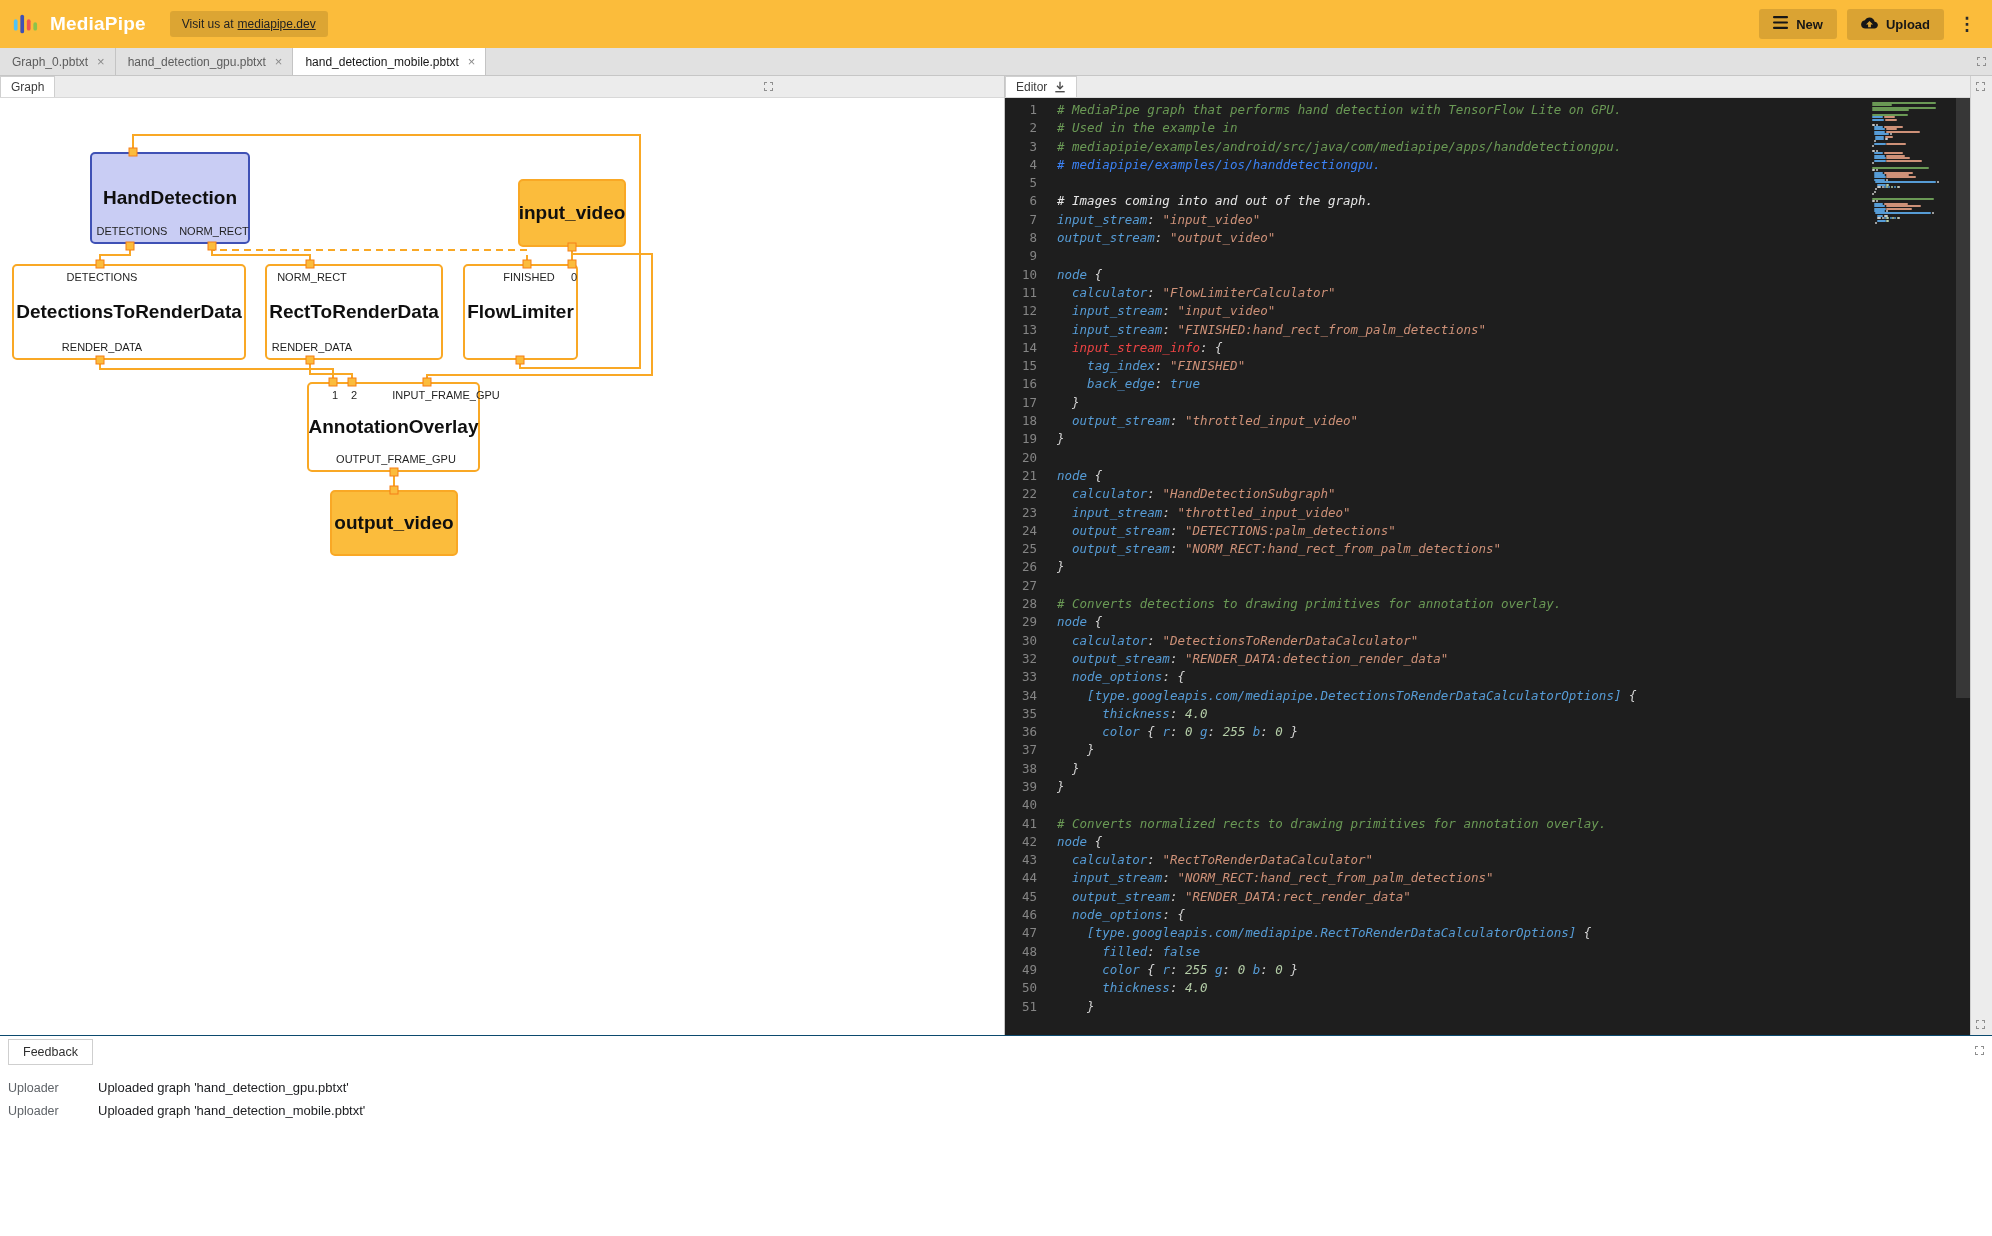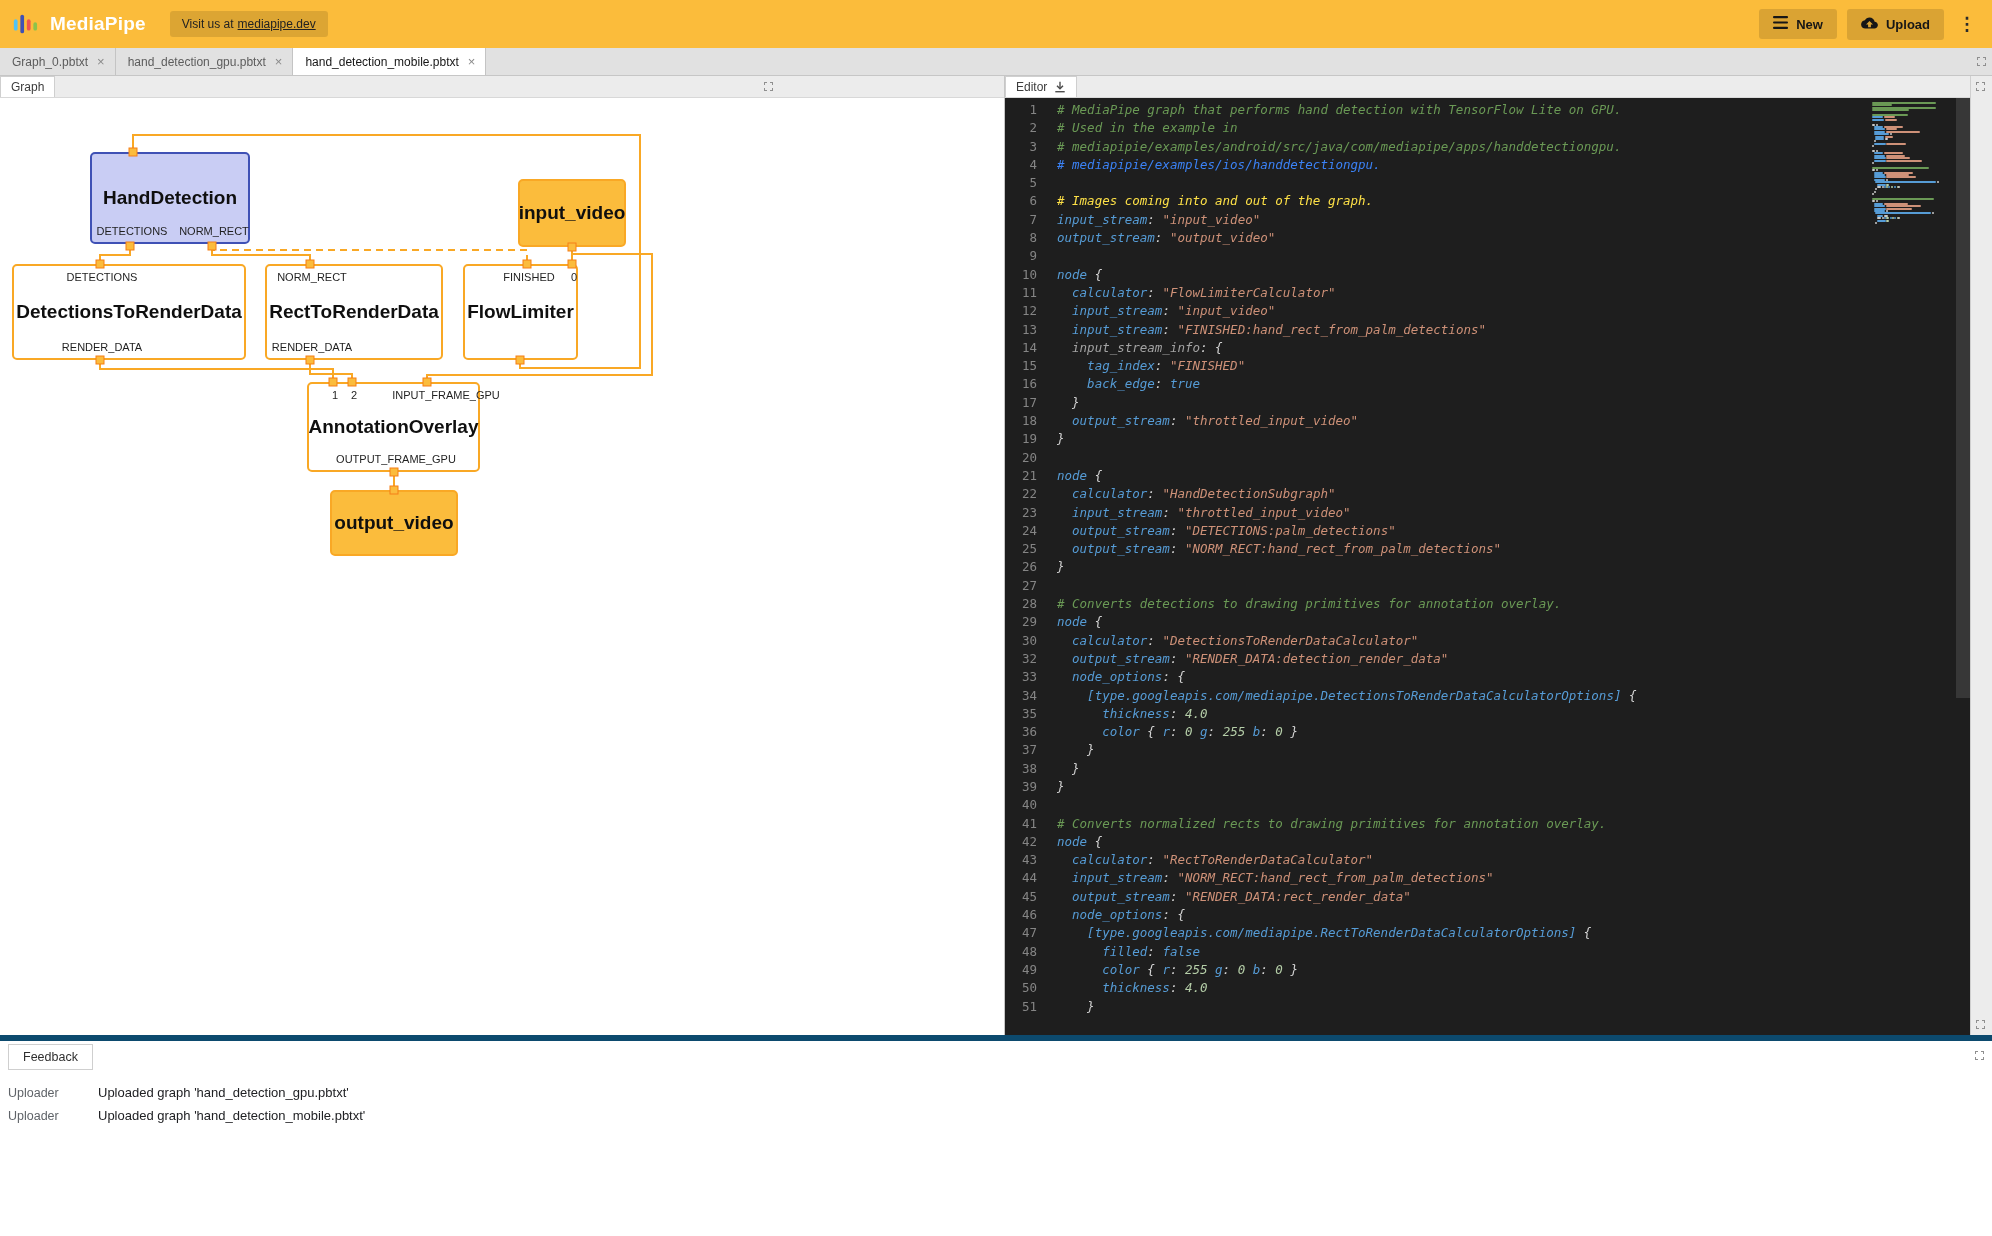--- a/index.html
+++ b/index.html
@@ -58,21 +58,21 @@
 .mm-mark{position:absolute;height:2px;border-radius:1px;}
 .vscroll{position:absolute;top:0;right:0;width:14px;height:100%;cursor:pointer;}
 .vthumb{width:100%;height:600px;background:rgba(121,121,121,.28);}
 .dl-icon{display:flex;align-items:center;}
 
 
 .right-strip{width:22px;background:#ECECEC;border-left:1px solid #CFCFCF;position:relative;}
 .right-strip .mini-expand{left:5px;}
 
 
-.feedback{height:167px;border-top:6px solid #0c4a6e;background:#fff;}
+.feedback{height:167px;border-top:1px solid #0c4a6e;background:#fff;}
 .feedback-tabs{height:32px;position:relative;display:flex;align-items:center;}
 .panel-tab.boxed{border:1px solid #CFCFCF;height:26px;margin-left:8px;font-size:12.5px;color:#2f2f2f;padding:0 14px;}
 #feedback-entries{margin-top:8px;}
 .entry{display:flex;align-items:center;padding:4px 0 4px 8px;font-size:13px;}
 .entry-source{color:#5f6368;width:62px;flex:none;font-size:12.5px;}
 .entry-text{color:#202124;margin-left:28px;}
 </style>
 </head>
 <body>
 
@@ -233,29 +233,29 @@
           </span>
         </div>
       </div>
       <div class="editor-body">
         <div id="code-lines">
             <div class="code-row"><span class="ln">1</span><span class="lc"><span style="color:#6A9955"># MediaPipe graph that performs hand detection with TensorFlow Lite on GPU.</span></span></div>
             <div class="code-row"><span class="ln">2</span><span class="lc"><span style="color:#6A9955"># Used in the example in</span></span></div>
             <div class="code-row"><span class="ln">3</span><span class="lc"><span style="color:#6A9955"># mediapipie/examples/android/src/java/com/mediapipe/apps/handdetectiongpu.</span></span></div>
             <div class="code-row"><span class="ln">4</span><span class="lc"><span style="color:#3b82f6"># mediapipie/examples/ios/handdetectiongpu.</span></span></div>
             <div class="code-row"><span class="ln">5</span><span class="lc"></span></div>
-            <div class="code-row"><span class="ln">6</span><span class="lc"><span style="color:#fde047"># Images coming into and out of the graph.</span></span></div>
+            <div class="code-row"><span class="ln">6</span><span class="lc"><span style="color:#e5e5e5"># Images coming into and out of the graph.</span></span></div>
             <div class="code-row"><span class="ln">7</span><span class="lc"><span style="color:#569CD6">input_stream</span>: <span style="color:#CE9178">"input_video"</span></span></div>
             <div class="code-row"><span class="ln">8</span><span class="lc"><span style="color:#569CD6">output_stream</span>: <span style="color:#CE9178">"output_video"</span></span></div>
             <div class="code-row"><span class="ln">9</span><span class="lc"></span></div>
             <div class="code-row"><span class="ln">10</span><span class="lc"><span style="color:#569CD6">node</span> {</span></div>
             <div class="code-row"><span class="ln">11</span><span class="lc">  <span style="color:#569CD6">calculator</span>: <span style="color:#CE9178">"FlowLimiterCalculator"</span></span></div>
             <div class="code-row"><span class="ln">12</span><span class="lc">  <span style="color:#569CD6">input_stream</span>: <span style="color:#CE9178">"input_video"</span></span></div>
             <div class="code-row"><span class="ln">13</span><span class="lc">  <span style="color:#569CD6">input_stream</span>: <span style="color:#CE9178">"FINISHED:hand_rect_from_palm_detections"</span></span></div>
-            <div class="code-row"><span class="ln">14</span><span class="lc">  <span style="color:#a3a3a3">input_stream_info</span>: {</span></div>
+            <div class="code-row"><span class="ln">14</span><span class="lc">  <span style="color:#ef4444">input_stream_info</span>: {</span></div>
             <div class="code-row"><span class="ln">15</span><span class="lc">    <span style="color:#569CD6">tag_index</span>: <span style="color:#CE9178">"FINISHED"</span></span></div>
             <div class="code-row"><span class="ln">16</span><span class="lc">    <span style="color:#569CD6">back_edge</span>: <span style="color:#569CD6">true</span></span></div>
             <div class="code-row"><span class="ln">17</span><span class="lc">  }</span></div>
             <div class="code-row"><span class="ln">18</span><span class="lc">  <span style="color:#569CD6">output_stream</span>: <span style="color:#CE9178">"throttled_input_video"</span></span></div>
             <div class="code-row"><span class="ln">19</span><span class="lc">}</span></div>
             <div class="code-row"><span class="ln">20</span><span class="lc"></span></div>
             <div class="code-row"><span class="ln">21</span><span class="lc"><span style="color:#569CD6">node</span> {</span></div>
             <div class="code-row"><span class="ln">22</span><span class="lc">  <span style="color:#569CD6">calculator</span>: <span style="color:#CE9178">"HandDetectionSubgraph"</span></span></div>
             <div class="code-row"><span class="ln">23</span><span class="lc">  <span style="color:#569CD6">input_stream</span>: <span style="color:#CE9178">"throttled_input_video"</span></span></div>
             <div class="code-row"><span class="ln">24</span><span class="lc">  <span style="color:#569CD6">output_stream</span>: <span style="color:#CE9178">"DETECTIONS:palm_detections"</span></span></div>

